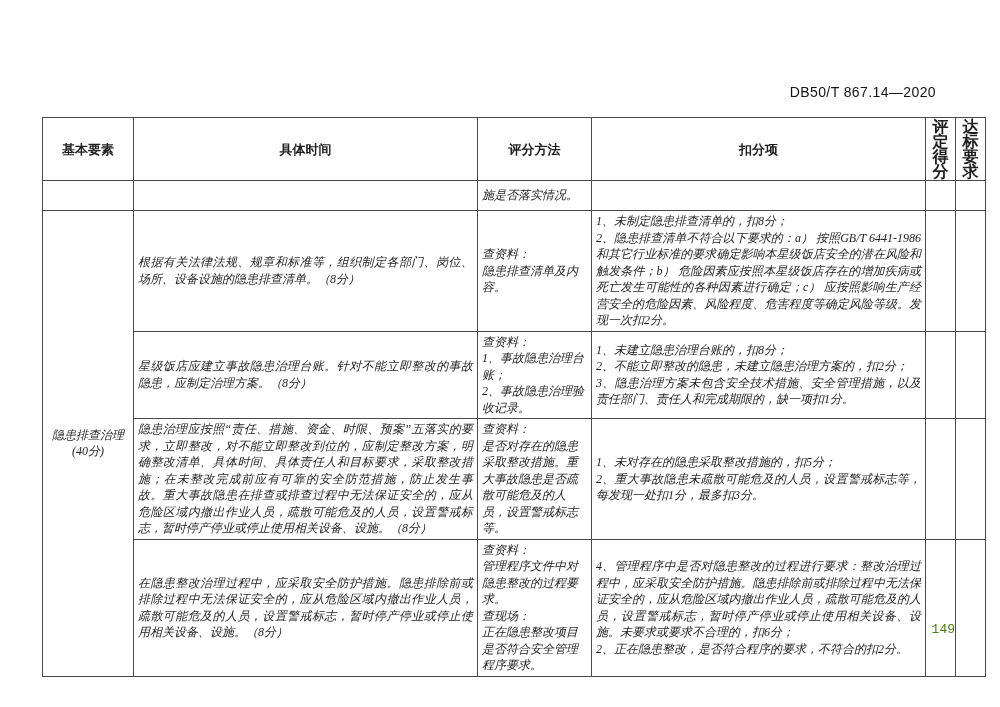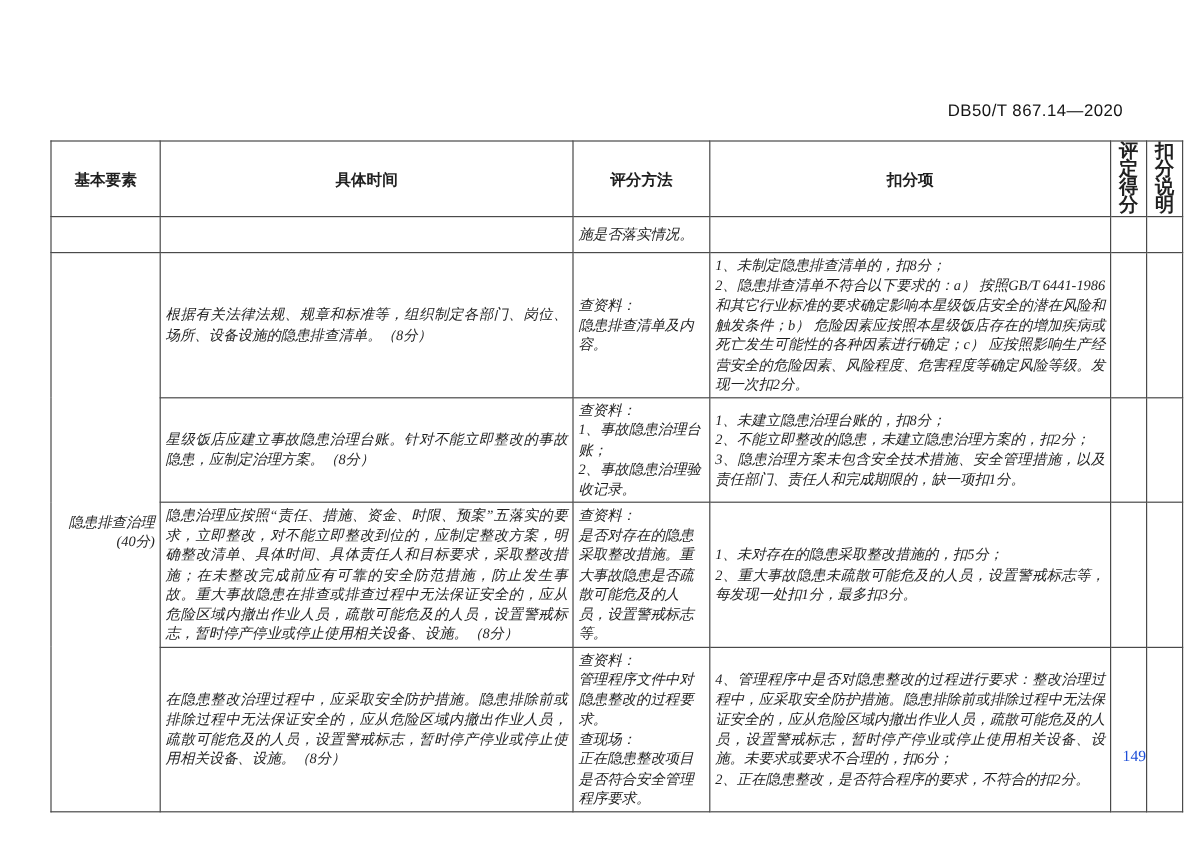--- a/index.html
+++ b/index.html
@@ -47,29 +47,30 @@
     font-size: 16px;
     padding: 1px;
     line-height: 15px;
   }
   table.assessment td {
     font-size: 12px;
     line-height: 16.5px;
     padding: 2px 4px;
     font-style: italic;
   }
-  td.element { text-align: right; line-height: 18px; margin-left: 28px; }
+  td.element { text-align: center; line-height: 18px; margin-left: 28px; }
   td.req    { text-align: justify; margin-left: 48px; }
   td.method { text-align: left; white-space: pre-line; line-height: 16px; padding: 2px 3px; }
   td.ded    { text-align: justify; white-space: pre-line; margin-left: 10px; }
   .page-number {
     position: absolute;
     top: 622px; right: 45px;
     font-size: 13px;
-    color: #1d4ed8;
+    color: #4d7c0f;
+    font-family: Liberation Mono, monospace;
   }
 </style>
 </head>
 <body>
 
 <div class="page">
 
   <div class="doc-code">DB50/T 867.14—2020</div>
 
   <table class="assessment">
@@ -81,21 +82,21 @@
       <col style="width:30px">
       <col style="width:30px">
     </colgroup>
     <tbody>
       <tr style="height:38px">
         <th>基本要素</th>
         <th>具体时间</th>
         <th>评分方法</th>
         <th>扣分项</th>
         <th class="narrow">评定得分</th>
-        <th class="narrow">扣分说明</th>
+        <th class="narrow">达标要求</th>
       </tr>
 
       <tr style="height:30px">
         <td class="element"></td>
         <td class="req"></td>
         <td class="method">施是否落实情况。</td>
         <td class="ded"></td>
         <td></td>
         <td></td>
       </tr>

